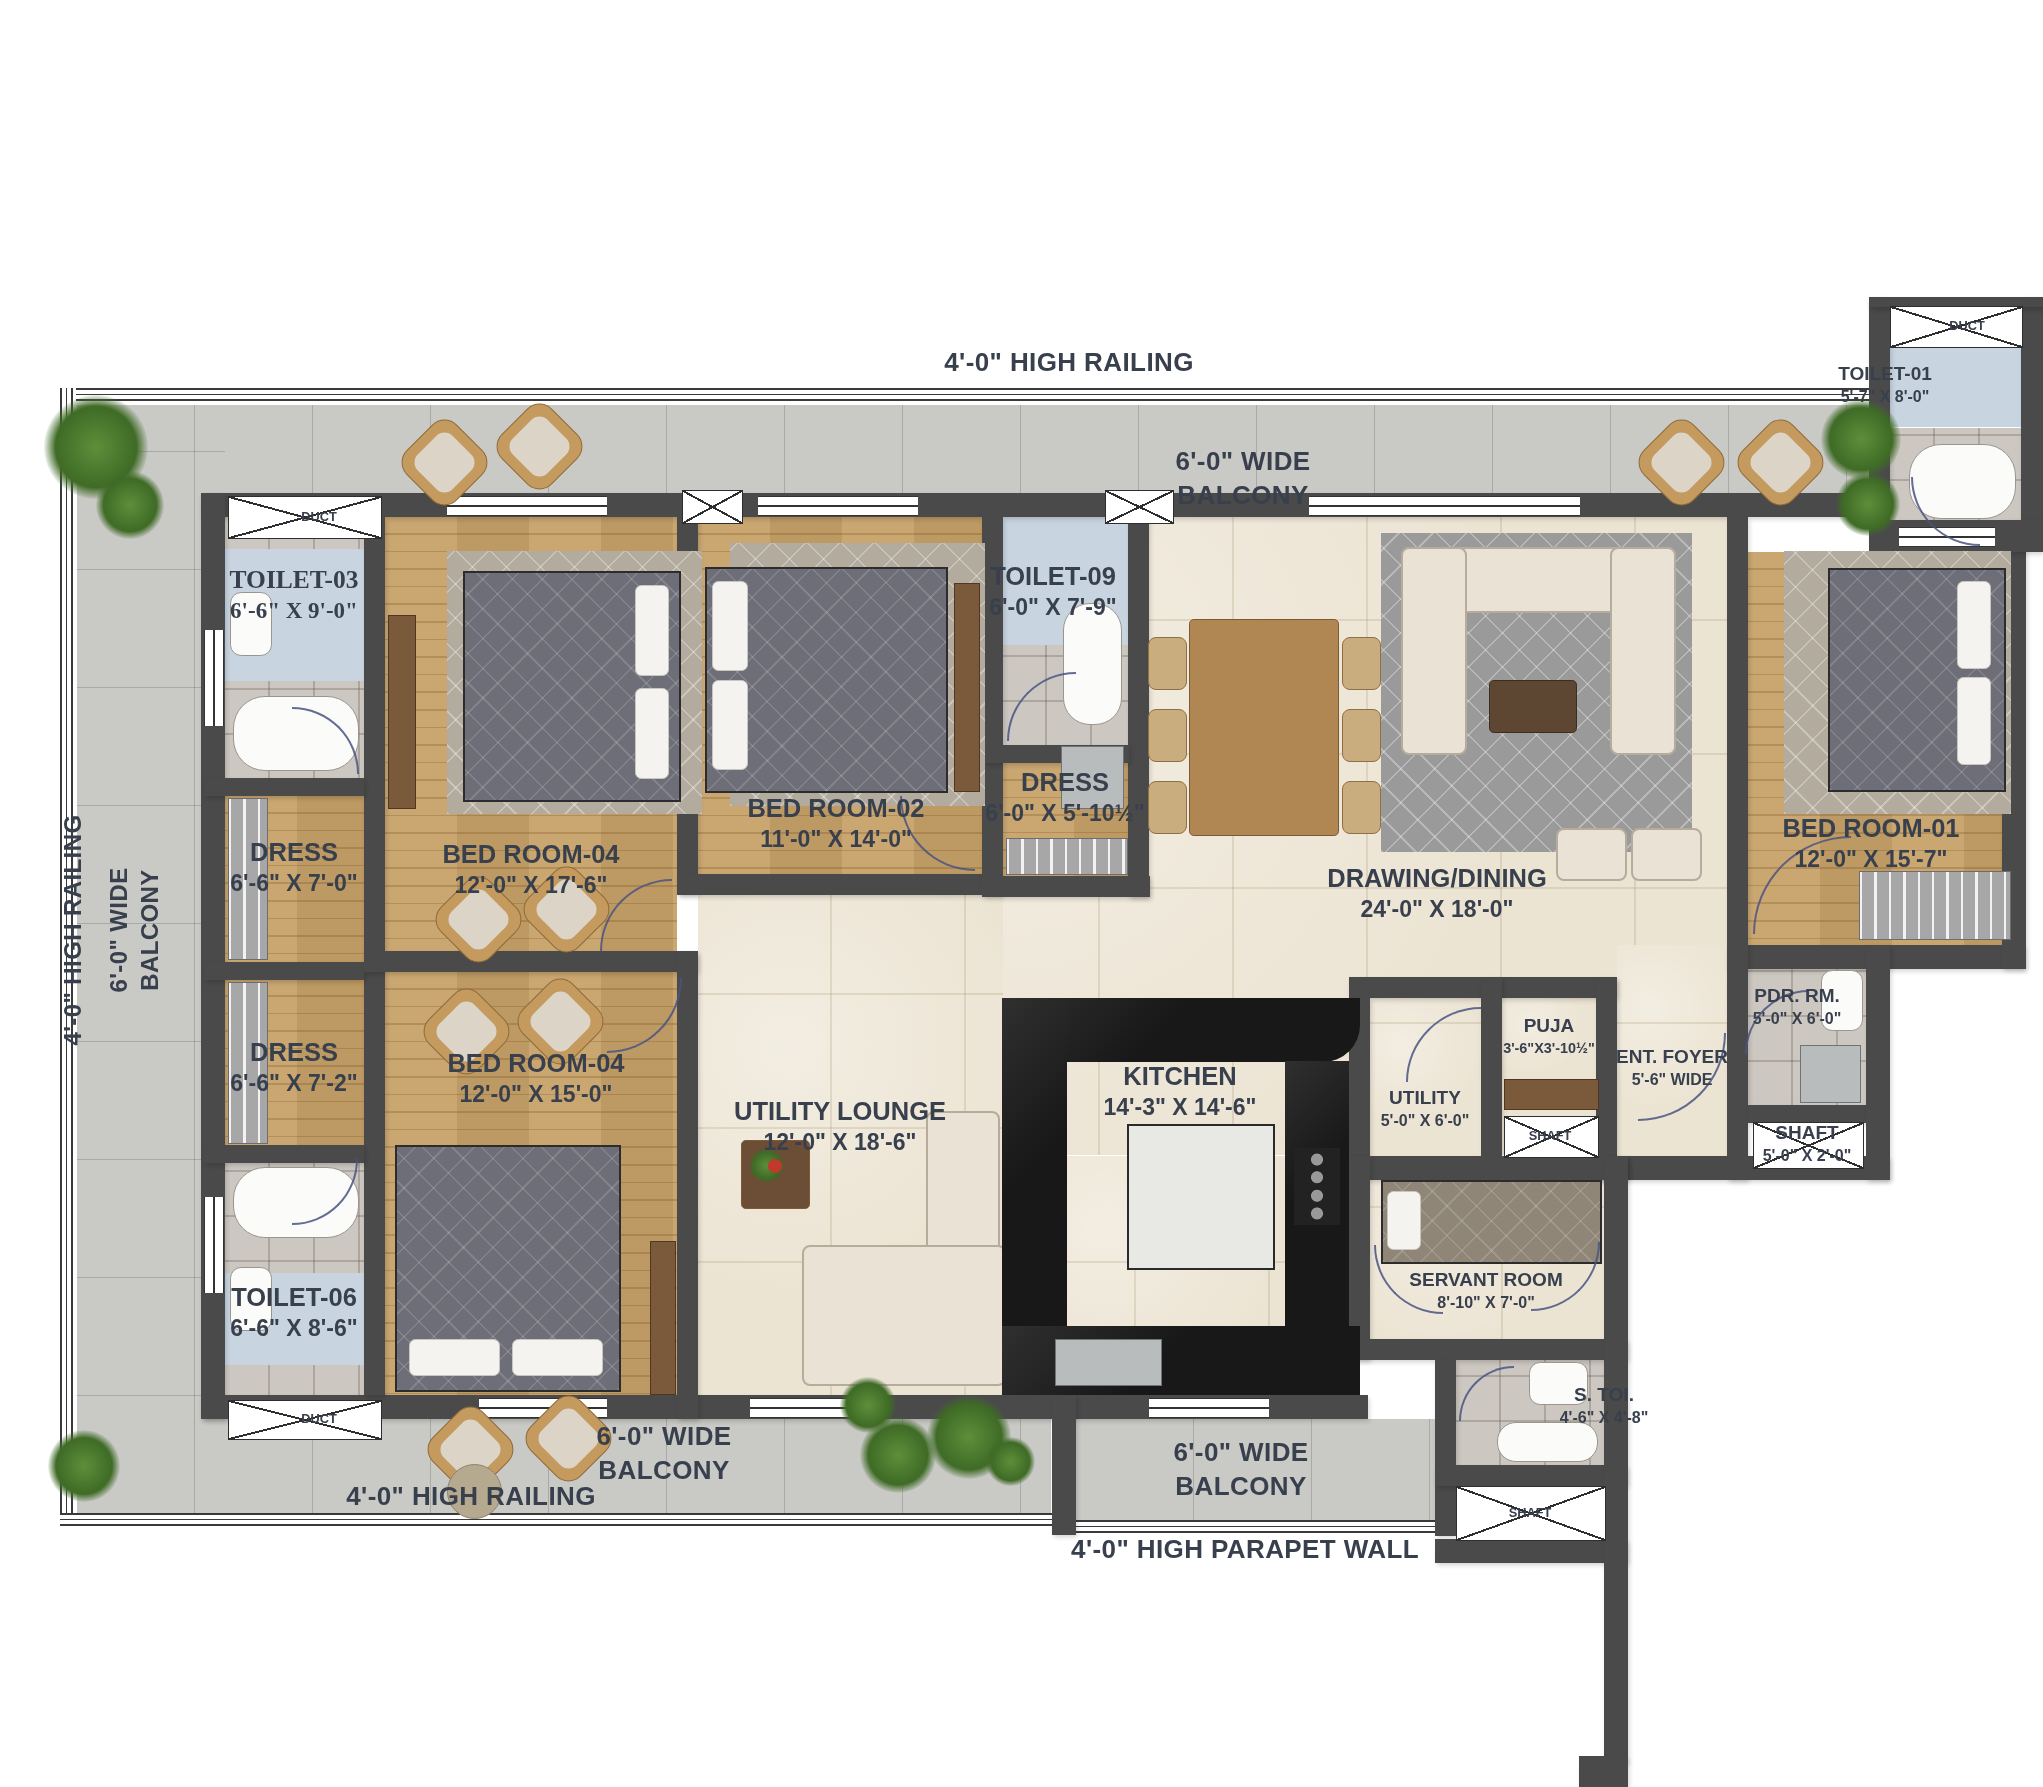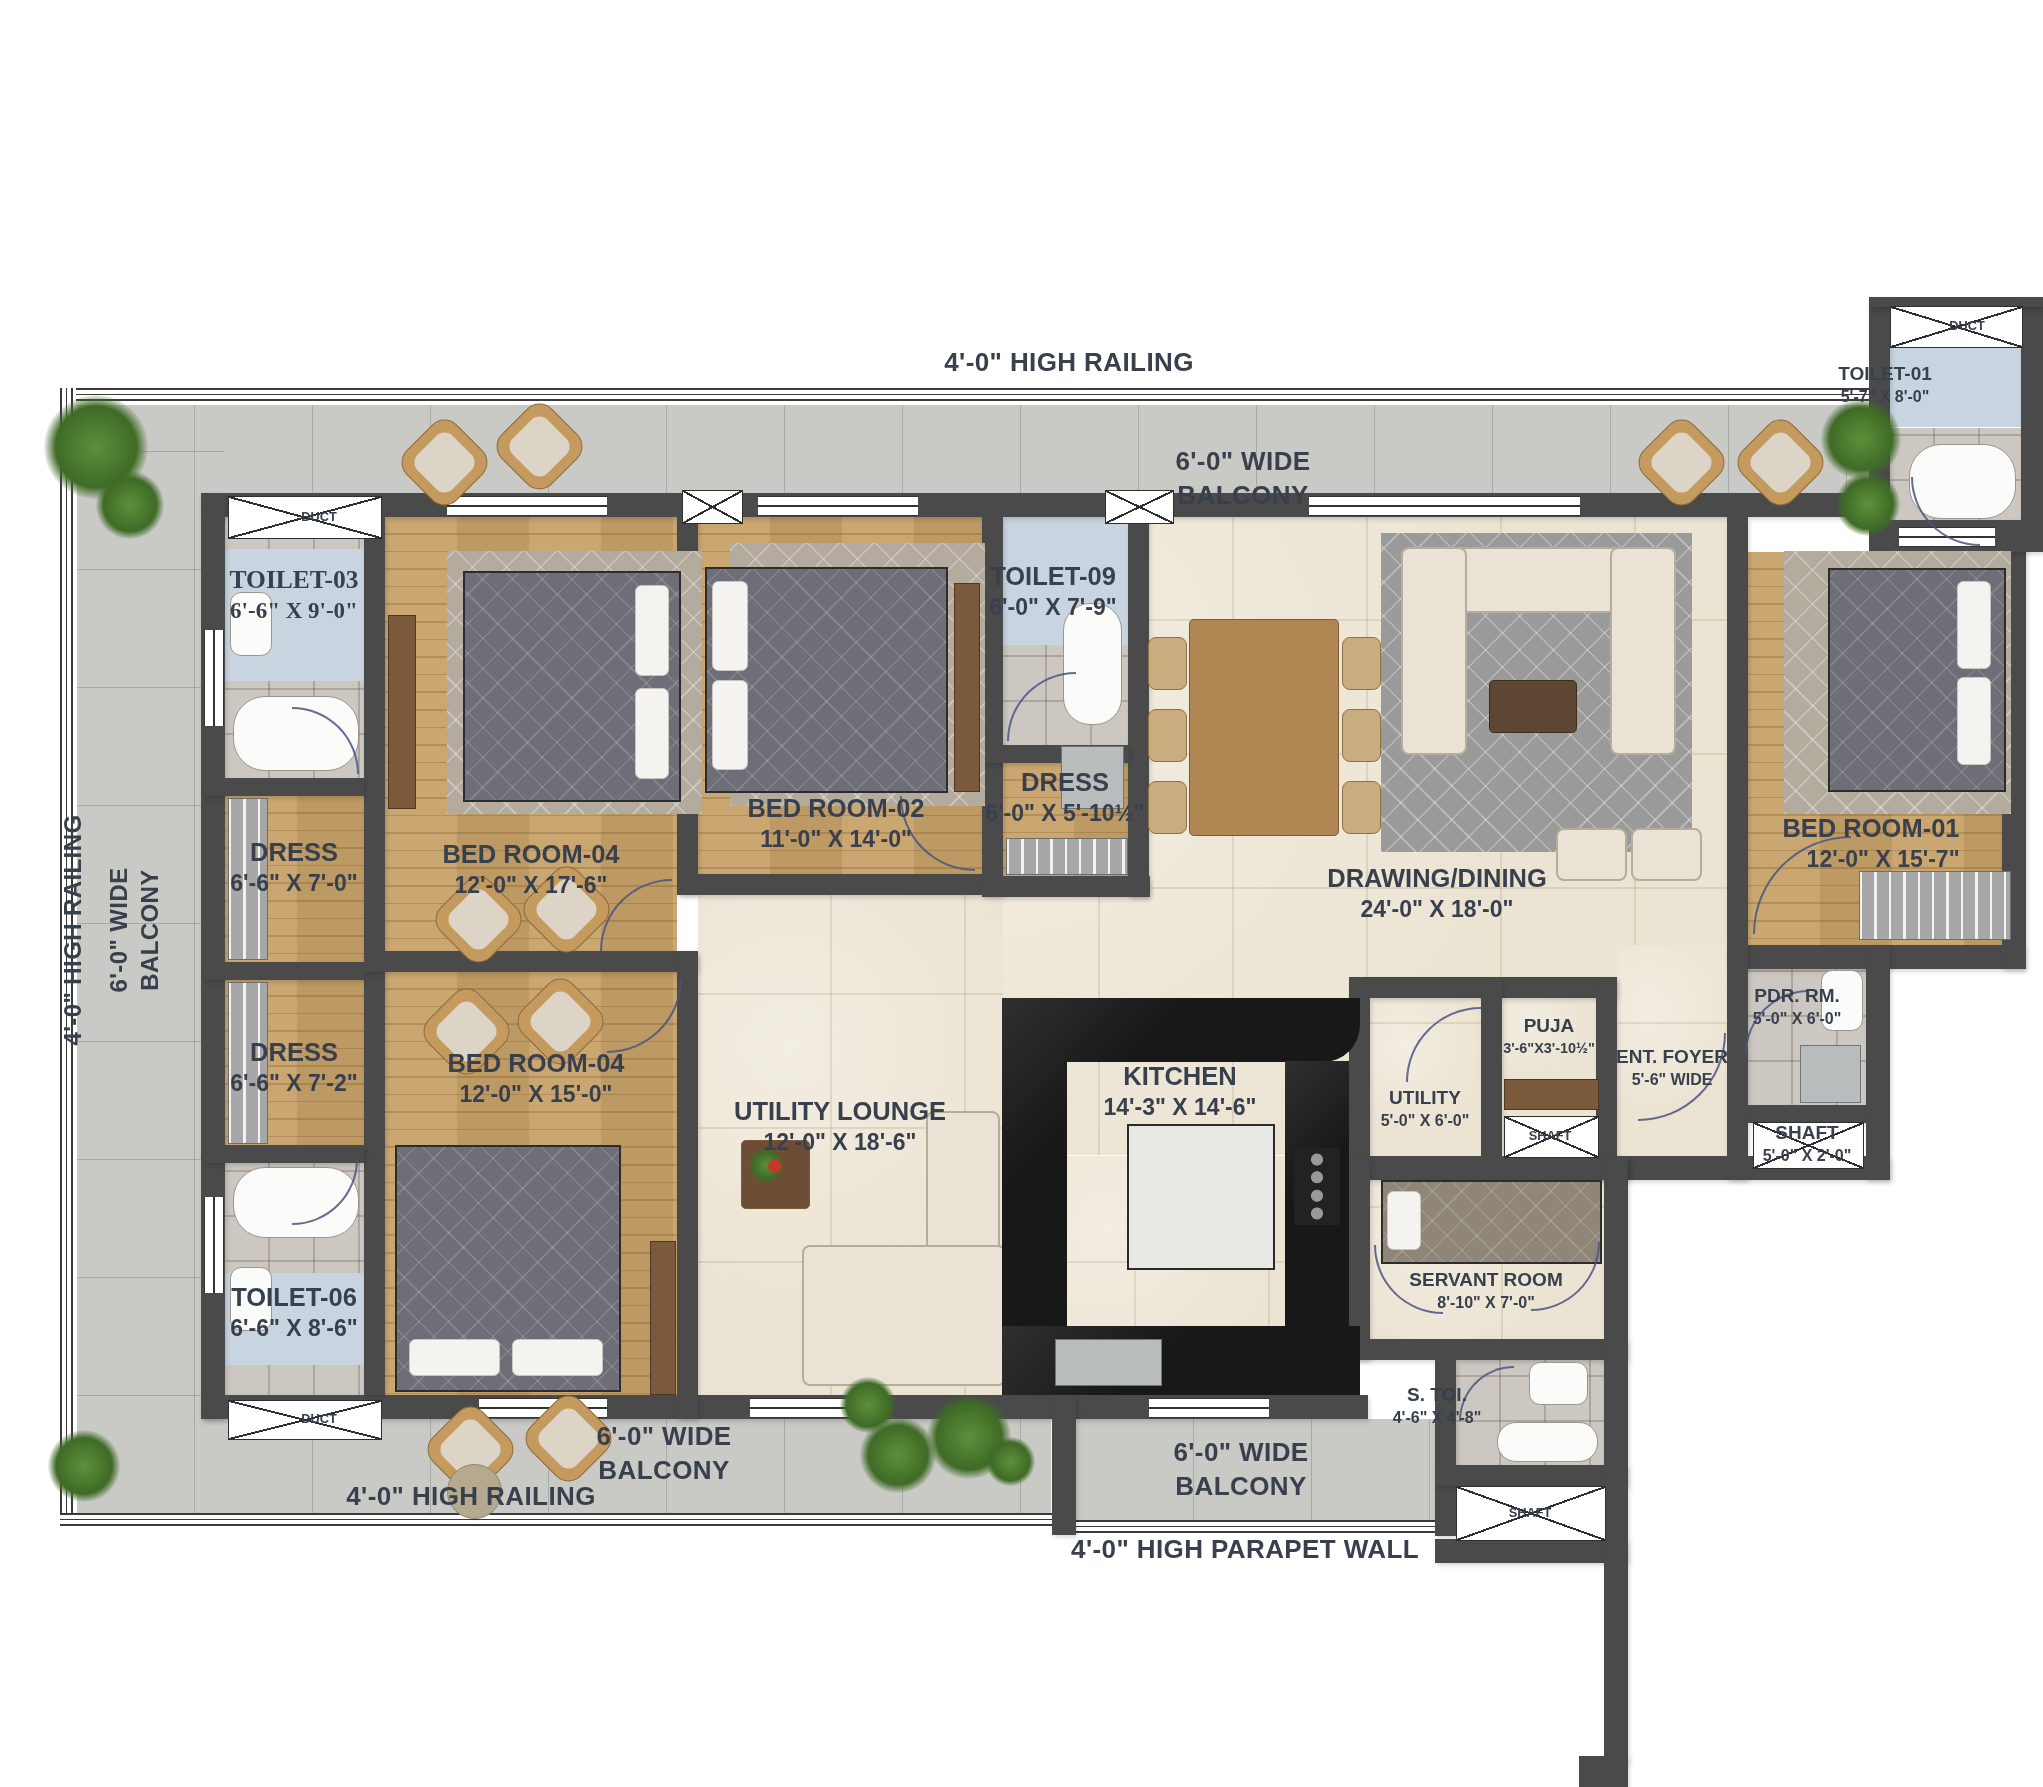--- a/index.html
+++ b/index.html
@@ -273,21 +273,21 @@
       <div class="rd">6'-0" X 7'-9"</div>
     </div>
   <div class="lbl" style="left:1065px;top:798px;">
       <div class="rn">DRESS</div>
       <div class="rd">6'-0" X 5'-10½"</div>
     </div>
   <div class="lbl" style="left:1437px;top:894px;">
       <div class="rn">DRAWING/DINING</div>
       <div class="rd">24'-0" X 18'-0"</div>
     </div>
-  <div class="lbl" style="left:1871px;top:844px;text-align:right;">
+  <div class="lbl" style="left:1871px;top:844px;">
       <div class="rn">BED ROOM-01</div>
       <div class="rd">12'-0" X 15'-7"</div>
     </div>
   <div class="lbl sm" style="left:1797px;top:1007px;">
       <div class="rn">PDR. RM.</div>
       <div class="rd">5'-0" X 6'-0"</div>
     </div>
   <div class="lbl sm" style="left:1807px;top:1144px;">
       <div class="rn">SHAFT</div>
       <div class="rd">5'-0" X 2'-0"</div>
@@ -314,21 +314,21 @@
       <div class="rd">12'-0" X 18'-6"</div>
     </div>
   <div class="lbl" style="left:536px;top:1079px;">
       <div class="rn">BED ROOM-04</div>
       <div class="rd">12'-0" X 15'-0"</div>
     </div>
   <div class="lbl sm" style="left:1486px;top:1291px;font-size:21.5px;">
       <div class="rn">SERVANT ROOM</div>
       <div class="rd">8'-10" X 7'-0"</div>
     </div>
-  <div class="lbl sm" style="left:1437px;top:1406px;">
+  <div class="lbl sm" style="left:1604px;top:1406px;">
       <div class="rn">S. TOI.</div>
       <div class="rd">4'-6" X 4'-8"</div>
     </div>
   <div class="lbl sm" style="left:1530px;top:1513px;">SHAFT</div>
   <div class="lbl sm" style="left:1885px;top:385px;">
       <div class="rn">TOILET-01</div>
       <div class="rd">5'-7" X 8'-0"</div>
     </div>
   <div class="lbl sm" style="left:319px;top:517px;">DUCT</div>
   <div class="lbl sm" style="left:319px;top:1419px;">DUCT</div>

